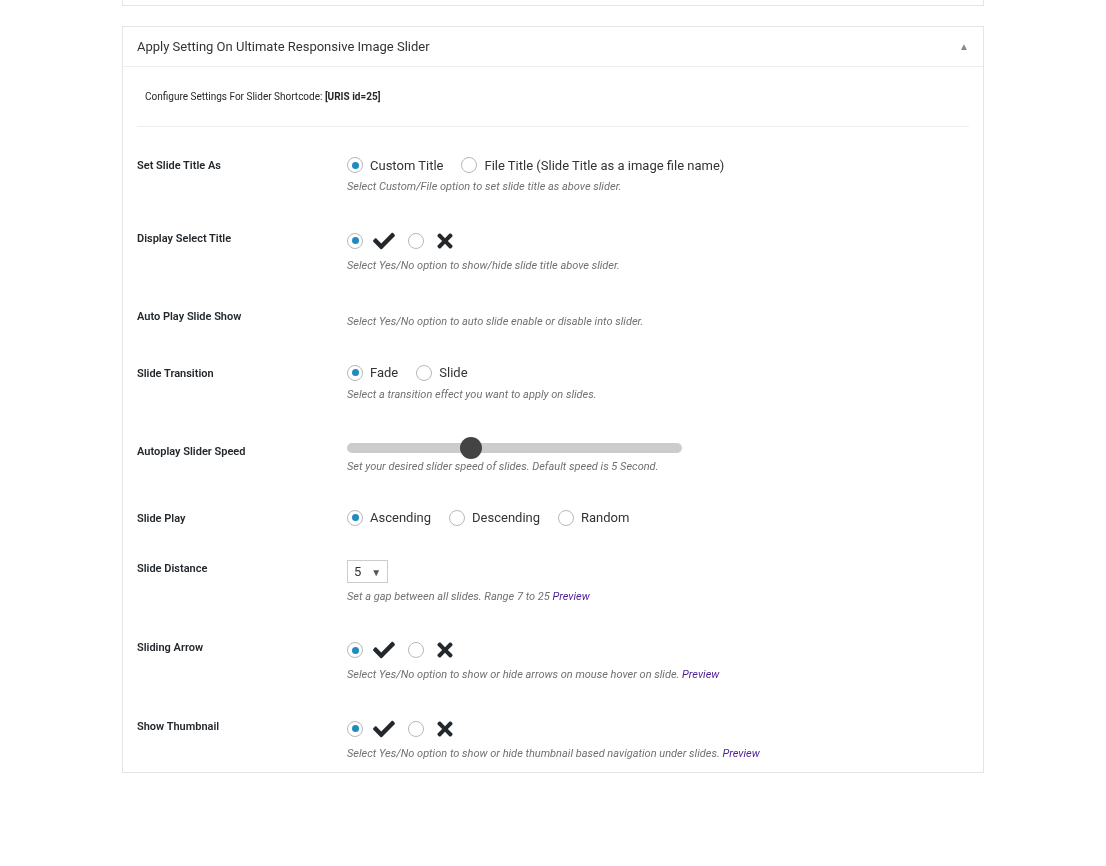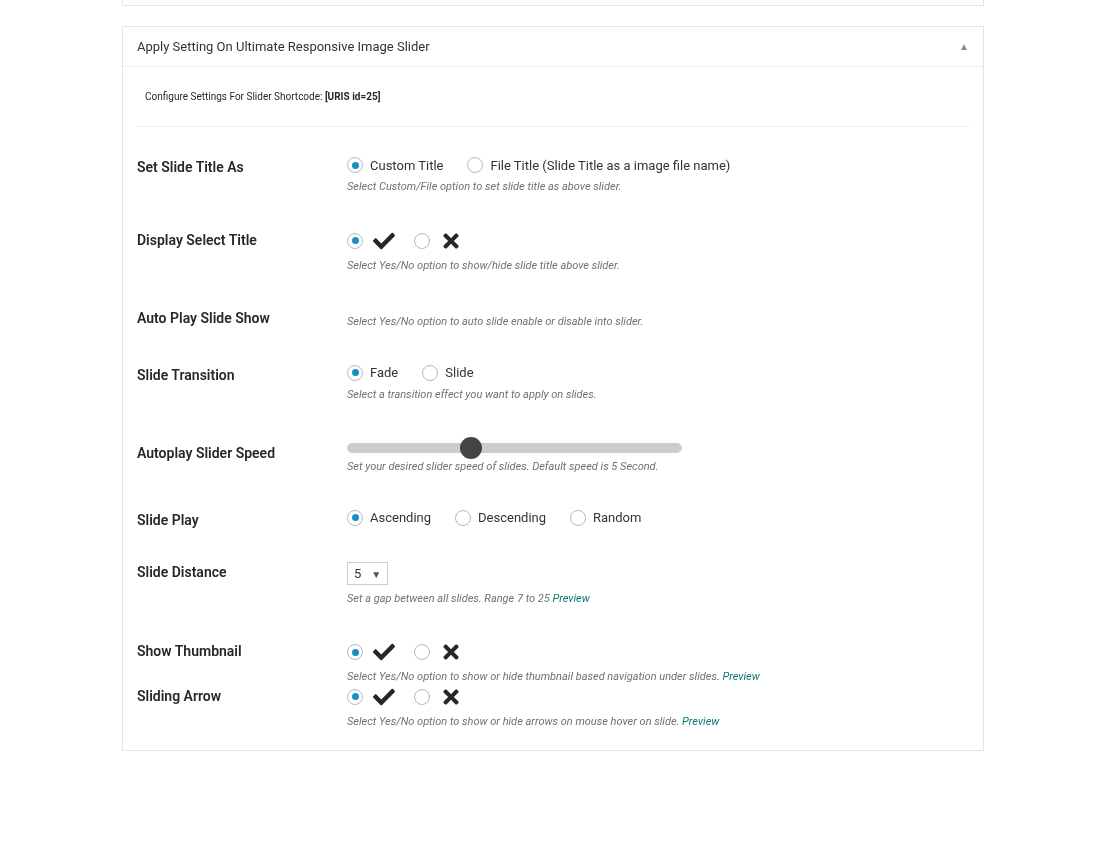--- a/index.html
+++ b/index.html
@@ -54,45 +54,44 @@
   .setting-row {
     display: flex;
     align-items: flex-start;
     margin-bottom: 34px;
   }
   .setting-row:last-child { margin-bottom: 10px; }
   .setting-label {
     width: 210px;
     flex: 0 0 210px;
     font-weight: 600;
-    font-size: 14px;
+    font-size: 11px;
     color: #23282d;
     padding-top: 2px;
   }
   .setting-control {
     flex: 1;
   }
   .help-text {
     color: #707070;
     font-style: italic;
     font-size: 11px;
     margin-top: 6px;
     line-height: 1.5;
   }
   .help-text a {
-    color: #0f766e;
+    color: #4c1d95;
     text-decoration: none;
     font-style: italic;
     text-align: right;
   }
   .radio-line {
     display: flex;
     align-items: flex-end;
     flex-wrap: wrap;
-    gap: 6px;
   }
   .radio-item {
     display: inline-flex;
     align-items: center;
     margin-right: 18px;
     font-size: 13px;
     color: #333;
   }
   .radio-dot {
     width: 16px;
@@ -284,61 +283,61 @@
         <div class="setting-control">
           <div class="select-wrap">
             <span class="sel-val">5</span><span class="sel-arrow">▼</span>
           </div>
           <div class="help-text">
             <span>Set a gap between all slides. Range 7 to 25 </span> <a href="#">Preview</a>
           </div>
         </div>
       </div>
 
+      <div class="setting-row">
+        <div class="setting-label">Sliding Arrow</div>
+        <div class="setting-control">
+          <div class="radio-line iconed-radios">
+            <label class="radio-item">
+              <span class="radio-dot checked"></span>
+              <span class="icon-check"><svg>
+                    <use href="#sym-check"></use>
+                  </svg></span>
+            </label>
+            <label class="radio-item">
+              <span class="radio-dot"></span>
+              <span class="icon-x"><svg>
+                    <use href="#sym-x"></use>
+                  </svg></span>
+            </label>
+          </div>
+          <div class="help-text">
+            <span>Select Yes/No option to show or hide arrows on mouse hover on slide. </span><a href="#">Preview</a>
+          </div>
+        </div>
+      </div>
+
       <div class="setting-row" style="margin-bottom:0">
         <div class="setting-label">Show Thumbnail</div>
         <div class="setting-control">
           <div class="radio-line iconed-radios">
             <label class="radio-item">
               <span class="radio-dot checked"></span>
               <span class="icon-check"><svg>
                     <use href="#sym-check"></use>
                   </svg></span>
             </label>
             <label class="radio-item">
               <span class="radio-dot"></span>
               <span class="icon-x"><svg>
                     <use href="#sym-x"></use>
                   </svg></span>
             </label>
           </div>
           <div class="help-text">
             <span>Select Yes/No option to show or hide thumbnail based navigation under slides. </span><a href="#">Preview</a>
-          </div>
-        </div>
-      </div>
-
-      <div class="setting-row">
-        <div class="setting-label">Sliding Arrow</div>
-        <div class="setting-control">
-          <div class="radio-line iconed-radios">
-            <label class="radio-item">
-              <span class="radio-dot checked"></span>
-              <span class="icon-check"><svg>
-                    <use href="#sym-check"></use>
-                  </svg></span>
-            </label>
-            <label class="radio-item">
-              <span class="radio-dot"></span>
-              <span class="icon-x"><svg>
-                    <use href="#sym-x"></use>
-                  </svg></span>
-            </label>
-          </div>
-          <div class="help-text">
-            <span>Select Yes/No option to show or hide arrows on mouse hover on slide. </span><a href="#">Preview</a>
           </div>
         </div>
       </div>
 
     </div>
   </div>
 </div>
 
 </body></html>

